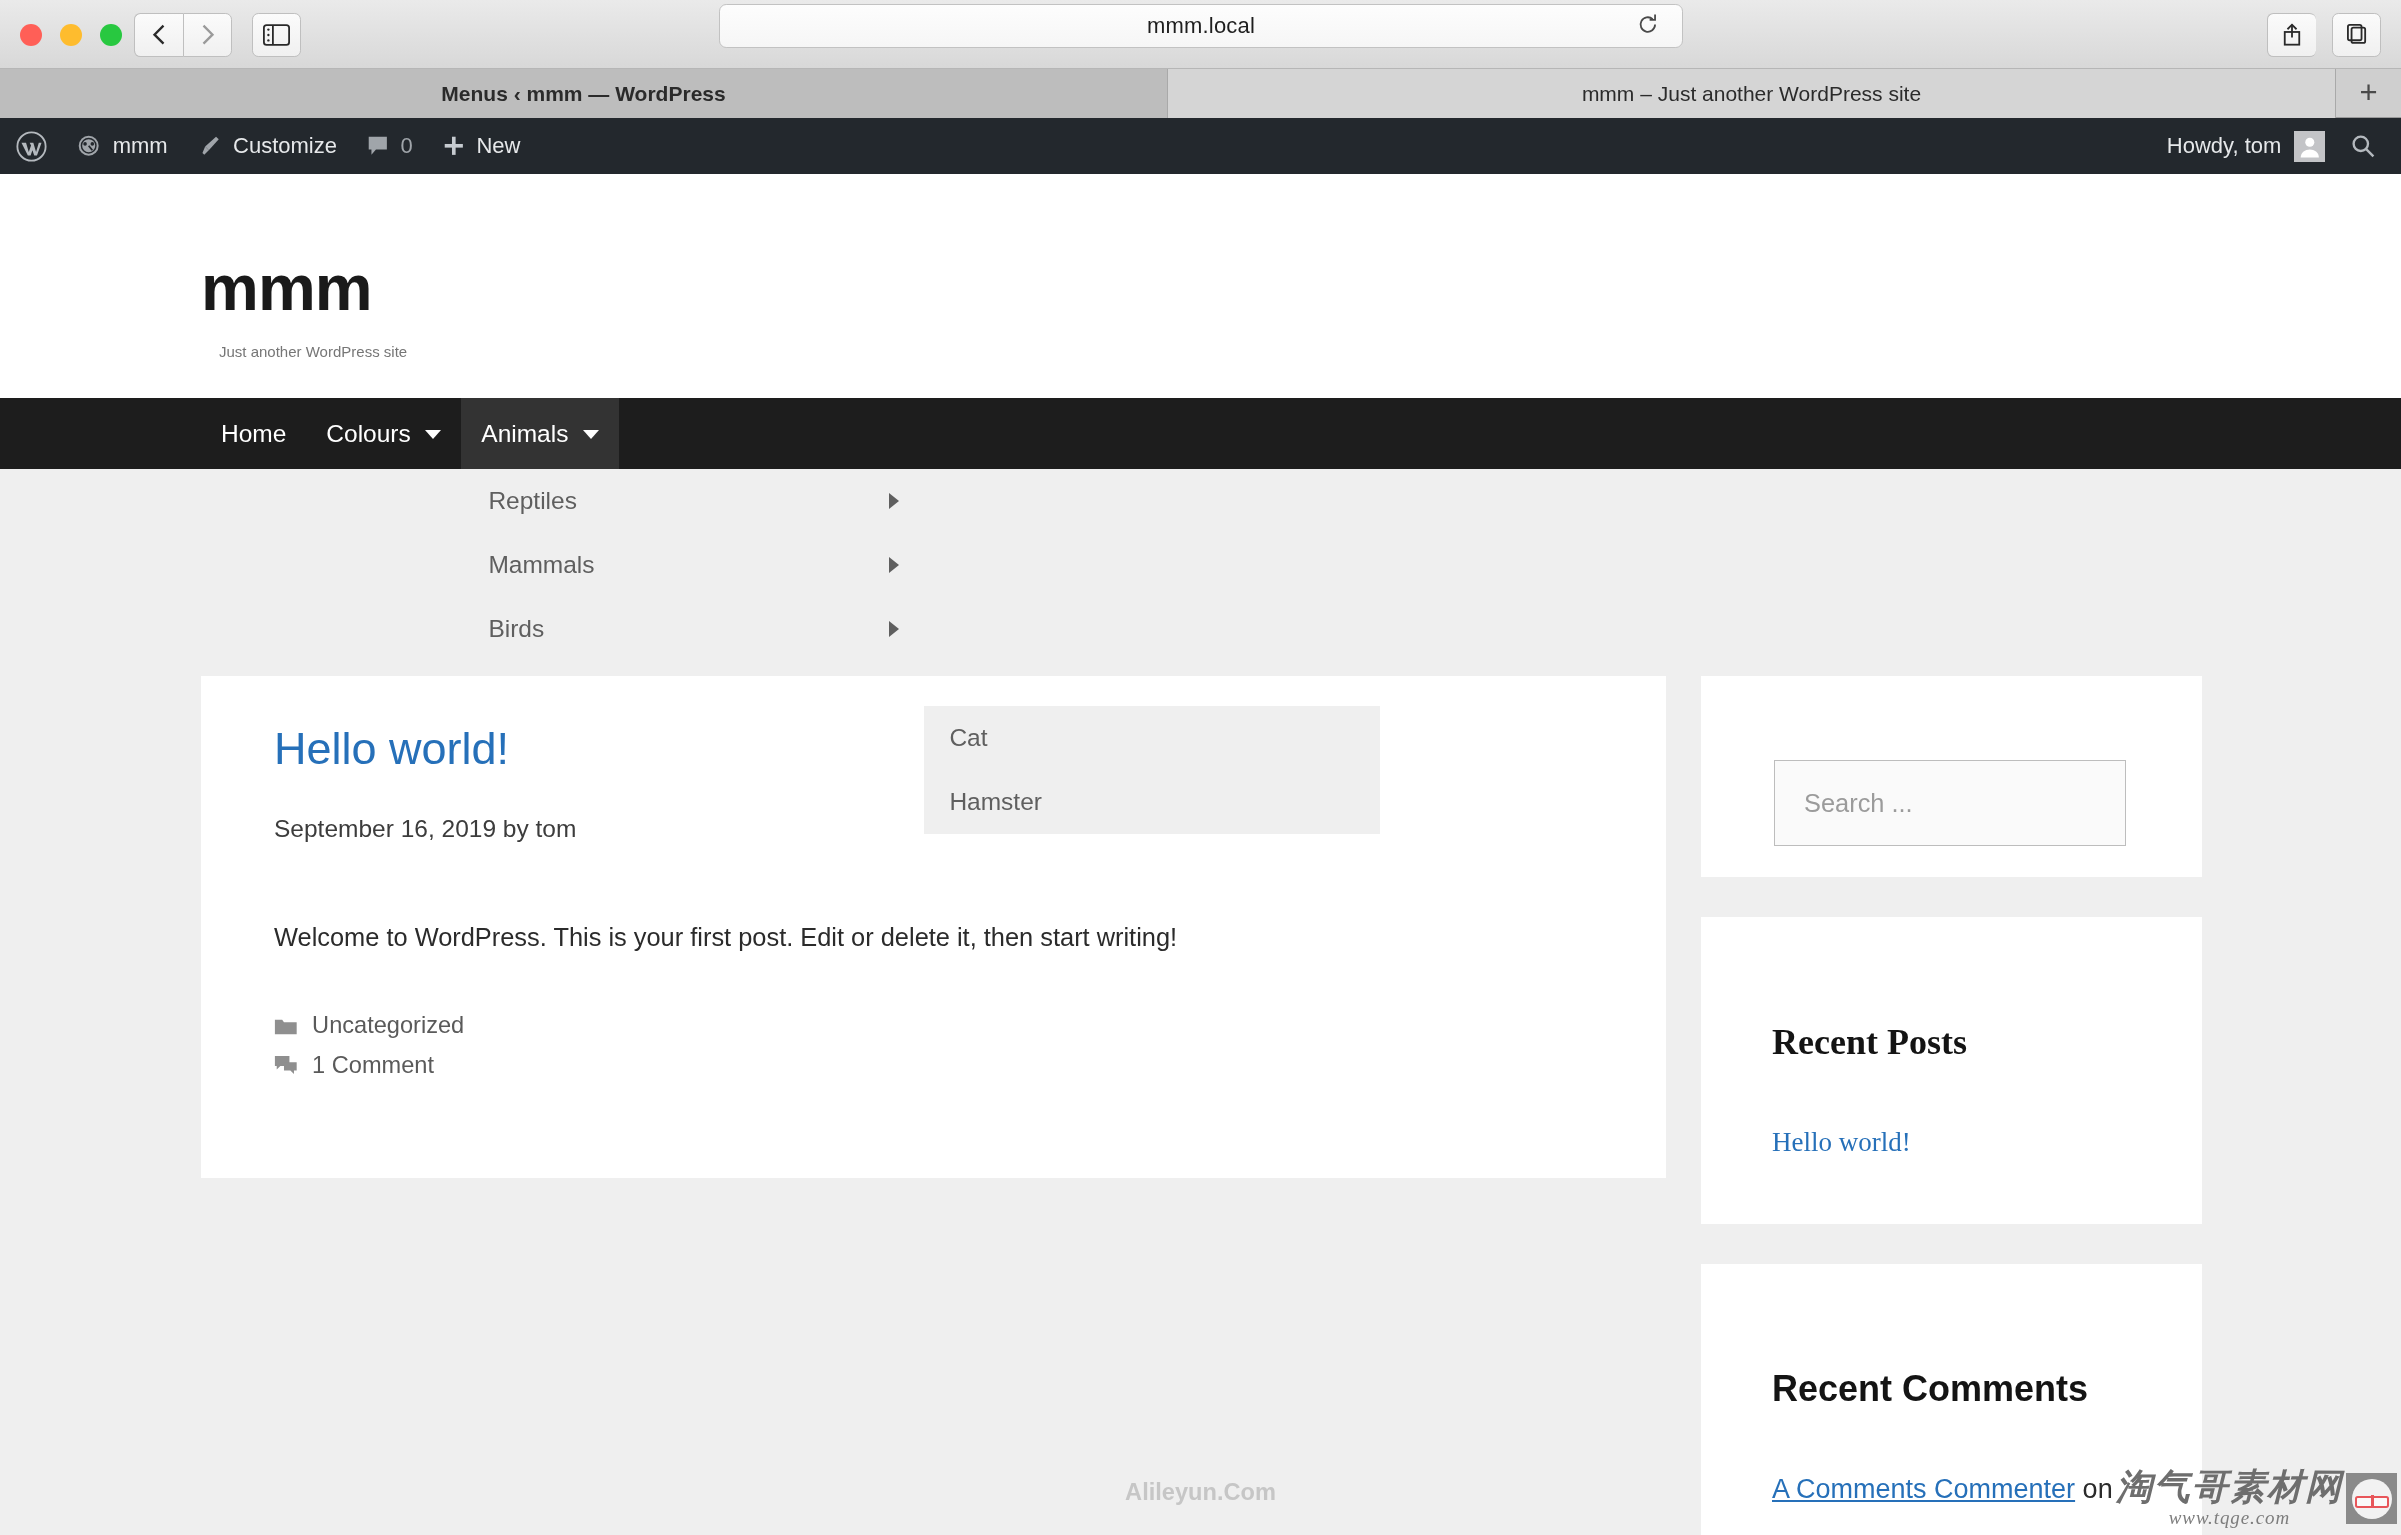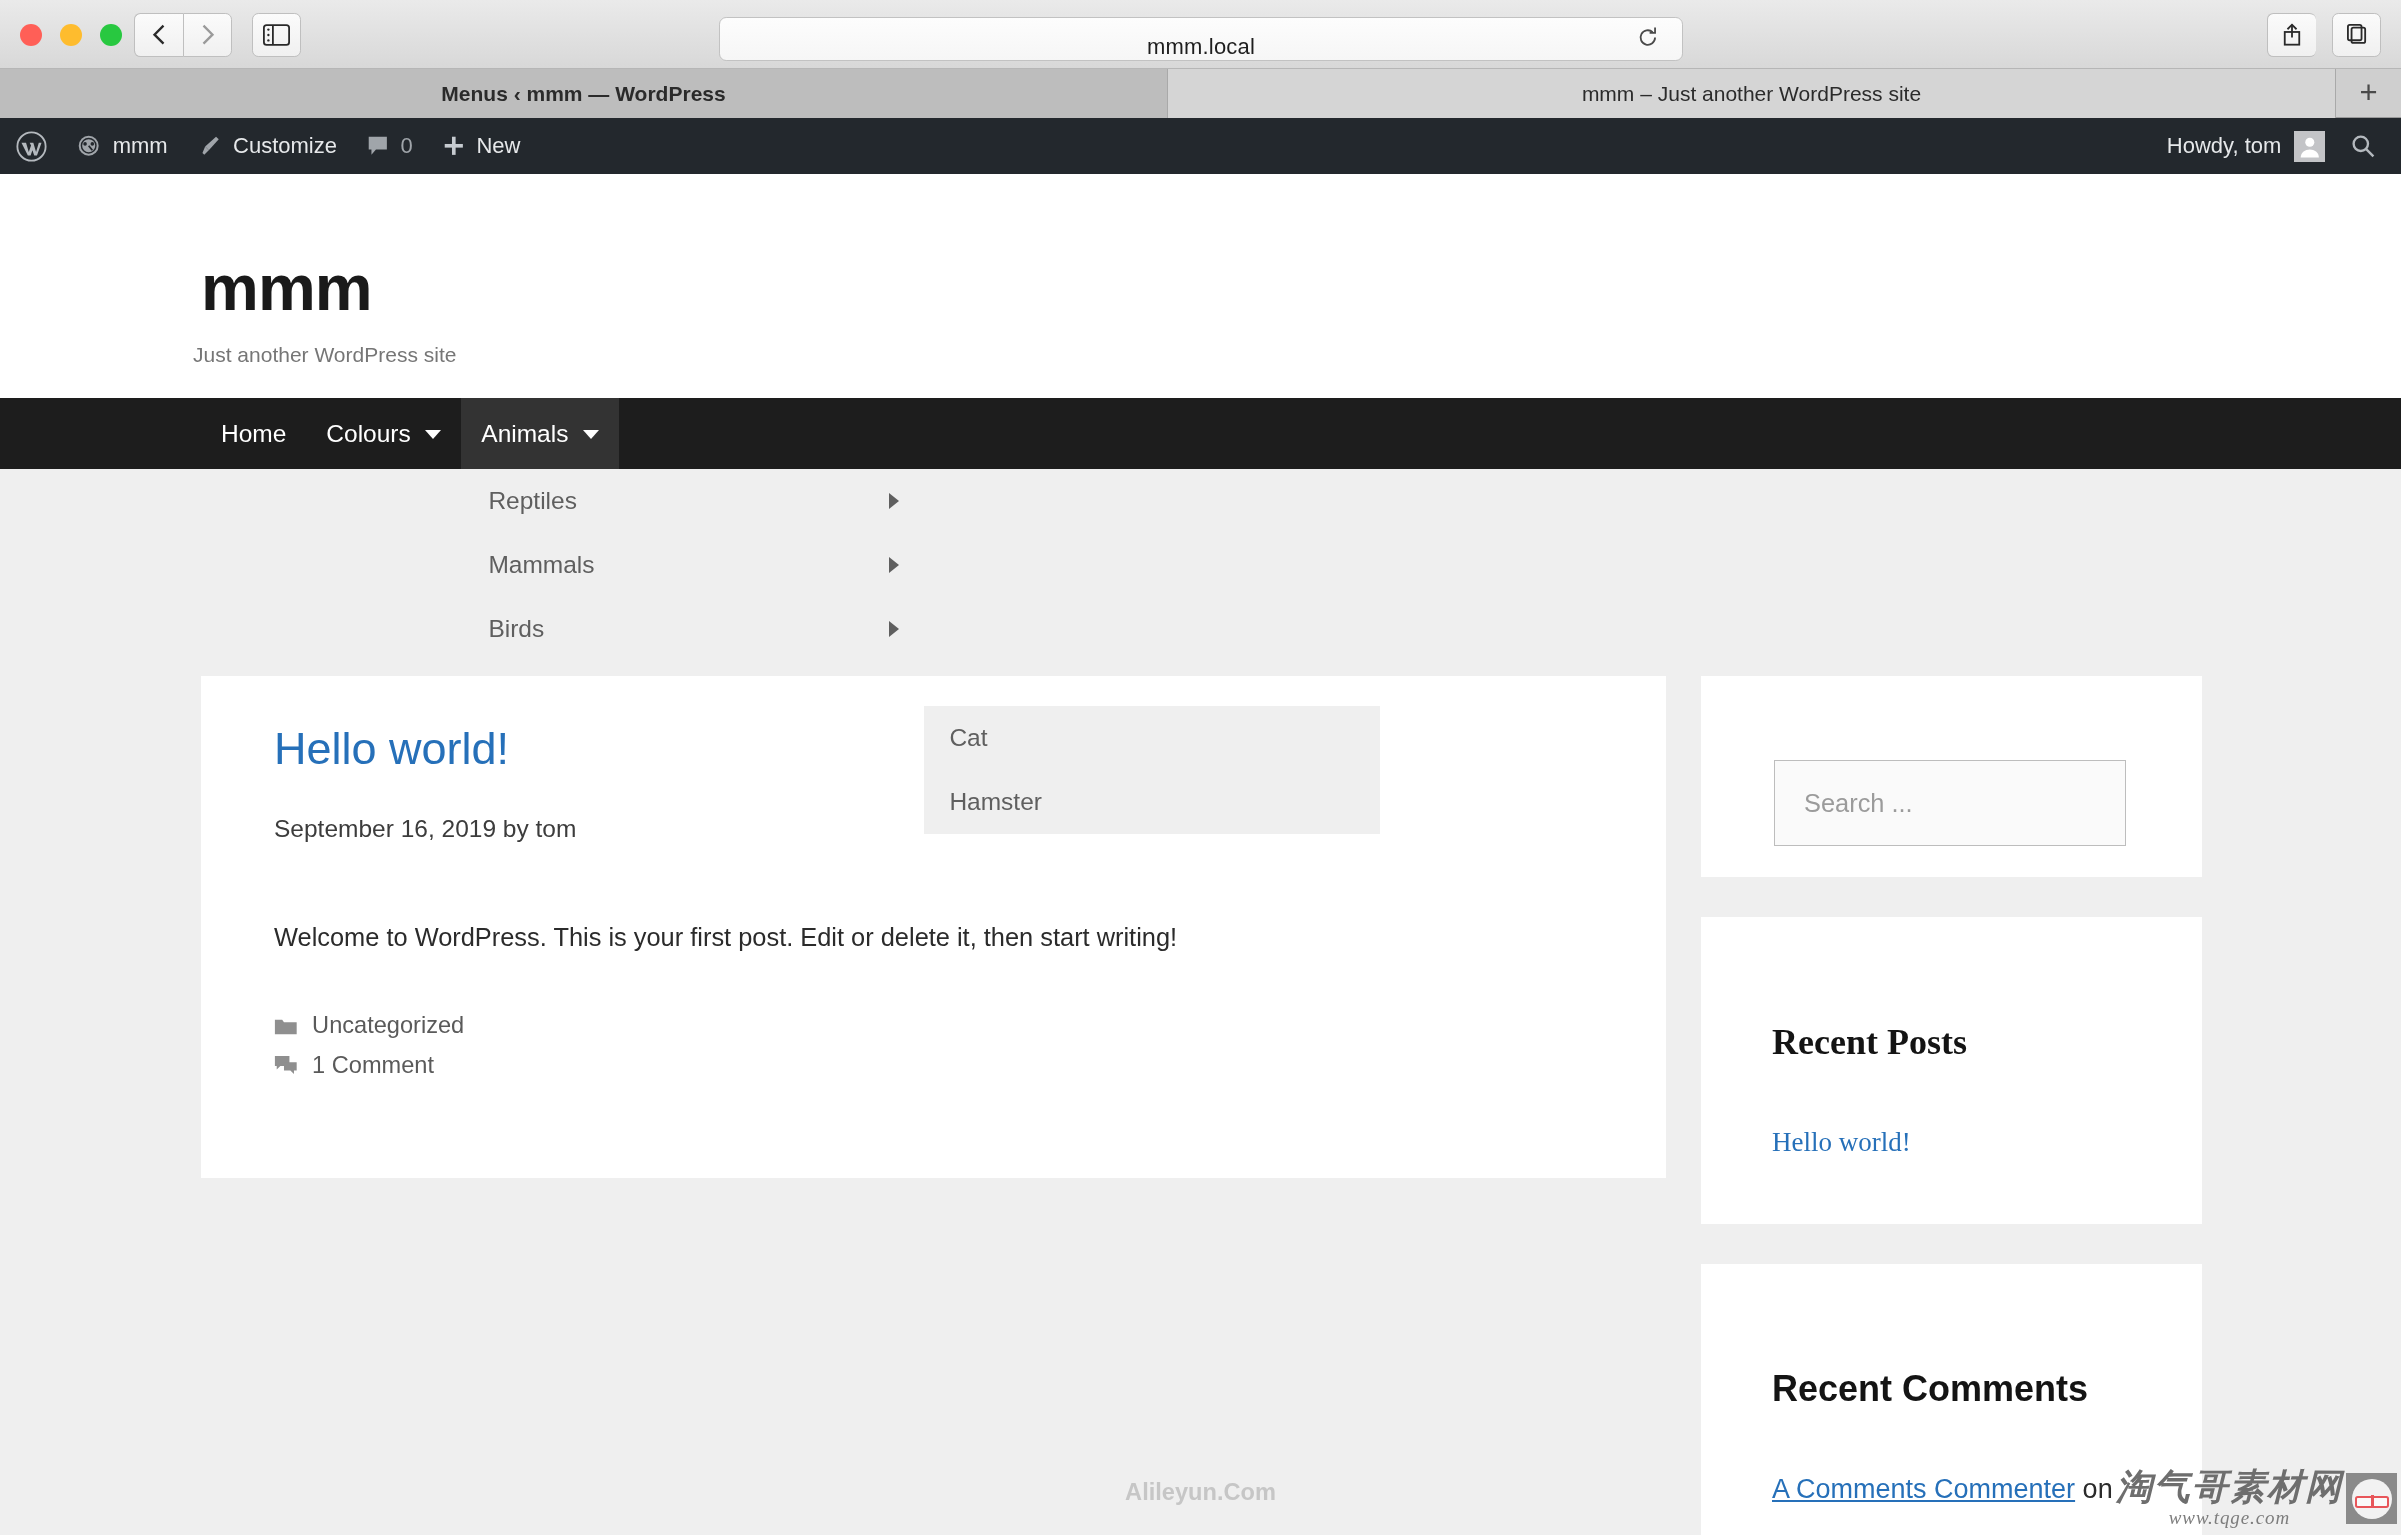--- a/index.html
+++ b/index.html
@@ -37,24 +37,24 @@
     border: 0.9px solid #bfbfbf;
     display: flex; align-items: center; justify-content: center;
     color: #333;
   }
   .chrome-btn:first-child { border-radius: 6.4px 0 0 6.4px; border-right: none; }
   .chrome-btn:last-child { border-radius: 0 6.4px 6.4px 0; }
   .chrome-btn.single { border-radius: 6.4px; }
   .sidebar-btn { position: absolute; left: 252px; top: 12.7px; }
 
   .urlbar {
-    position: absolute; left: 719px; top: 17px; width: 964px; height: 44px;
+    position: absolute; left: 719px; top: 4px; width: 964px; height: 44px;
     background: linear-gradient(#fdfdfd, #f6f6f6);
     border: 0.9px solid #c2c2c2; border-radius: 7.3px;
-    display: flex; align-items: flex-end; justify-content: center;
+    display: flex; align-items: center; justify-content: center;
     position: absolute;
   }
   .url-text {
     font-size: 22px; color: #1e1e1e; letter-spacing: 0.2px;
   }
   .reload-icon {
     position: absolute; right: 22px; top: 50%; transform: translateY(-50%);
     color: #444;
   }
   .right-btns { position: absolute; right: 20px; top: 12.7px; display: flex; gap: 16.3px; }
@@ -106,22 +106,22 @@
   
   .site-header {
     position: absolute; left: 0; top: 56px; width: 2401px; height: 224px;
     background: #ffffff;
   }
   .site-title {
     position: absolute; left: 201px; top: 76px;
     font-size: 65px; font-weight: 700; color: #1a1a1a; letter-spacing: -0.9px;
   }
   .site-desc {
-    position: absolute; left: 193px; top: 169px;
-    font-size: 21px; color: #767676;
+    position: absolute; left: 219px; top: 169px;
+    font-size: 15px; color: #767676;
   }
 
   
   .navbar {
     position: absolute; left: 0; top: 280px; width: 2401px; height: 71px;
     background: #1d1d1d;
   }
   .nav-inner { position: absolute; left: 201px; top: 0; display: flex; height: 71px; }
   .nav-item {
     display: flex; align-items: center; gap: 14.5px;

